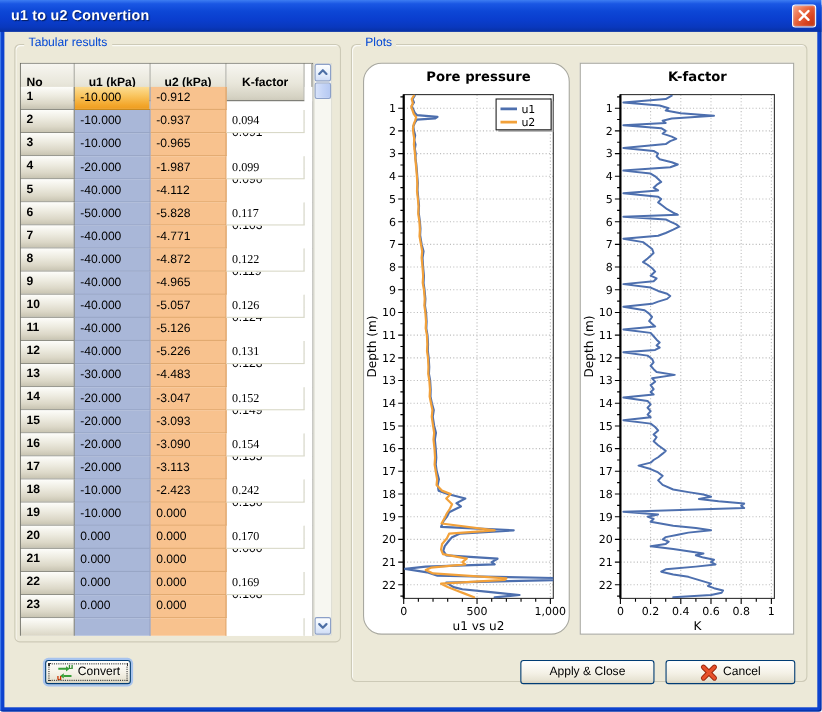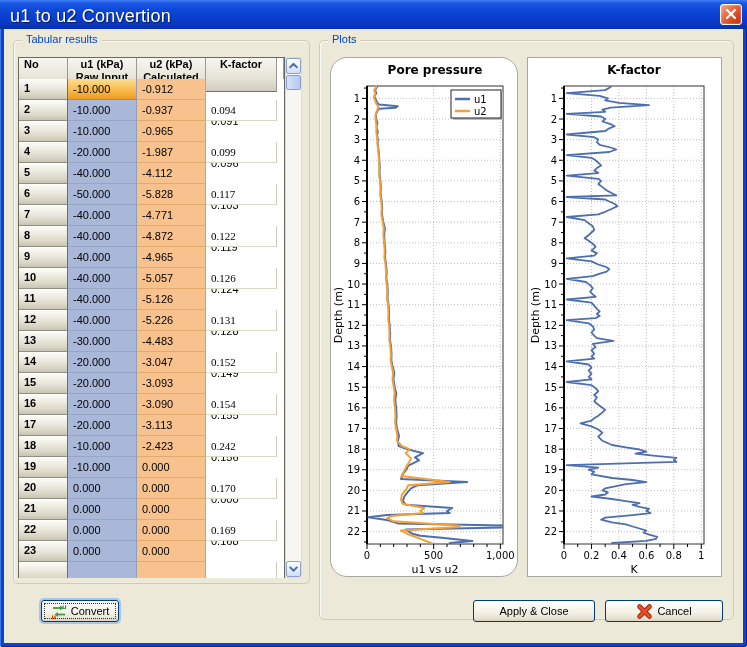--- a/index.html
+++ b/index.html
@@ -3,21 +3,21 @@
 <meta charset="utf-8">
 <style>
   * { margin:0; padding:0; box-sizing:border-box; }
   html,body { width:747px; height:647px; background:#fff; font-family:"Liberation Sans",sans-serif; }
   .dialog { position:relative; width:747px; height:647px; background:#0d43cf;
             border-radius:7px 7px 3px 3px;
             box-shadow: inset -1px -1px 0 #06288f, inset 1px 1px 0 #3f79e8; }
   .titlebar { position:absolute; left:0; top:0; right:0; height:29px;
 ub            border-radius:7px 7px 0 0; }
   .titlebar { background:linear-gradient(180deg,#3d7df2 0%,#1a57e4 12%,#0d47d6 35%,#0a3ecf 60%,#0938bd 85%,#0730a2 100%); }
-  .title-text { position:absolute; left:10px; top:6px; color:#fff; font-size:18px; font-weight:normal;
+  .title-text { position:absolute; left:10px; top:6px; color:#fff; font-size:13px; font-weight:bold;
                 text-shadow:1px 1px 1px rgba(0,0,0,.55); letter-spacing:.2px; }
   .close-btn { position:absolute; top:4px; right:5px; width:22px; height:21px; border:1px solid #fff; border-radius:3px;
                background:linear-gradient(135deg,#f6a58b 0%,#ea6a43 40%,#d8421f 70%,#bb3412 100%);
                box-shadow: inset 0 0 2px rgba(255,255,255,.6); cursor:pointer; padding:0; }
   .body { position:absolute; left:4px; right:4px; top:29px; bottom:4px; background:#ece9d8; }
 
   .group { position:absolute; border:1px solid #cdcab7; border-radius:5px;
            box-shadow: inset 1px 1px 0 rgba(255,255,255,.75); }
   .group-label { position:absolute; top:-8px; left:8px; background:#ece9d8; padding:0 4px;
                  color:#0046d5; font-size:11px; }
@@ -25,21 +25,21 @@
   #group-plots   { left:315px; top:11px; width:415px; height:580px; }
 
   
   .tablewrap { position:absolute; left:4px; top:16px; width:284px; height:521px; overflow:hidden; }
   .grid { position:absolute; left:0; top:0; width:267px; background:#fff;
           border:1px solid #69695f; display:grid;
           grid-template-columns:49px 69px 69px 71px 1fr;
           grid-auto-rows:21px; font-size:11px; color:#000; }
   .hcell { height:34px; background:linear-gradient(180deg,#f7f6f1 0%,#e8e6da 55%,#d6d3c4 90%,#cecbbc 100%);
            border-right:1px solid #9a9a90; border-bottom:1px solid #72726a;
-           font-weight:bold; text-align:center; padding-top:0; line-height:13px; white-space:pre-line; }
+           font-weight:bold; text-align:center; padding-top:11px; line-height:13px; white-space:pre-line; }
   .hcell.first { text-align:left; padding-left:5px; }
   .rowhead { background:linear-gradient(180deg,#fdfdfa 0%,#edebe0 40%,#dcd8c8 75%,#c8c4b2 100%);
              border-right:1px solid #6e6e64; border-bottom:1px solid #8f8f85;
              font-weight:bold; padding-left:5px; line-height:19px; }
   .cell { padding-left:5px; line-height:20px; }
   .c-u1 { background:#a9b7d8; border-right:1px solid #8f9dbf; border-bottom:1px solid #98a6c6; }
   .c-u1.sel { background:linear-gradient(180deg,#fcdd94 0%,#f9c55f 40%,#f3a72c 82%,#ee9d20 100%);
               border-bottom:1px solid #c9891c; }
   .c-u2 { background:#f8c28e; border-right:1px solid #d9a066; border-bottom:1px solid #e2aa70; }
   .c-k  { border-right:1px solid #c9c9b6; border-bottom:1px solid #d9d9c8; }

